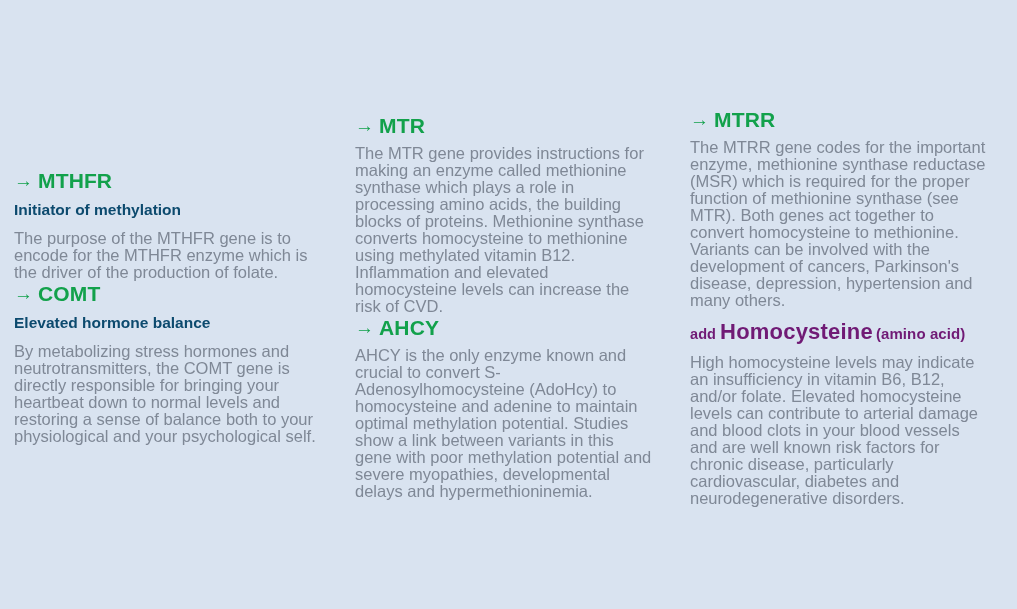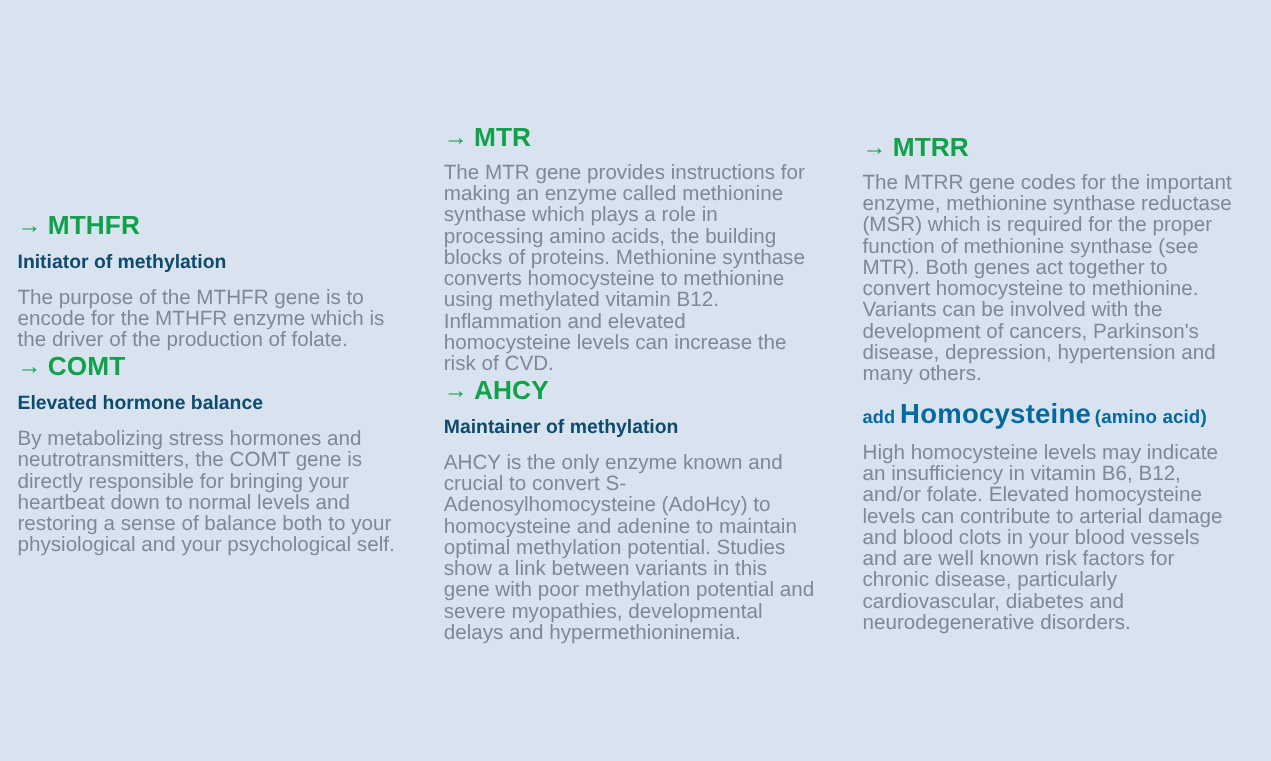--- a/index.html
+++ b/index.html
@@ -76,21 +76,21 @@
     font-size: 16.5px;
     font-weight: normal;
     line-height: 17px;
     margin: 0 0 16px 0;
   }
   .gene-body:last-child { margin-bottom: 0; }
 
   
   .compound-heading {
     display: block;
-    color: #0369a1;
+    color: #701a75;
     margin: 0 0 7px 0;
     line-height: 26px;
     white-space: nowrap;
   }
   .compound-heading .lead-word {
     font-size: 14.5px;
     font-weight: bold;
     letter-spacing: 0.1px;
   }
   .compound-heading .main-word {
@@ -138,21 +138,20 @@
       <div class="gene-heading">
         <span class="arrow-icon">→</span><span class="gene-name">MTR</span>
       </div>
       <div class="gene-body">The MTR gene provides instructions for making an enzyme called methionine synthase which plays a role in processing amino acids, the building blocks of proteins. Methionine synthase converts homocysteine to methionine using methylated vitamin B12. Inflammation and elevated homocysteine levels can increase the risk of CVD.</div>
     </div>
 
     <div class="gene-block">
       <div class="gene-heading">
         <span class="arrow-icon">→</span><span class="gene-name">AHCY</span>
       </div>
-      <div class="gene-subhead">Maintainer of methylation</div>
       <div class="gene-body">AHCY is the only enzyme known and crucial to convert S-Adenosylhomocysteine (AdoHcy) to homocysteine and adenine to maintain optimal methylation potential. Studies show a link between variants in this gene with poor methylation potential and severe myopathies, developmental delays and hypermethioninemia.</div>
     </div>
 
   </div>
 
   <div class="column col-3">
 
     <div class="gene-block">
       <div class="gene-heading">
         <span class="arrow-icon">→</span><span class="gene-name">MTRR</span>

